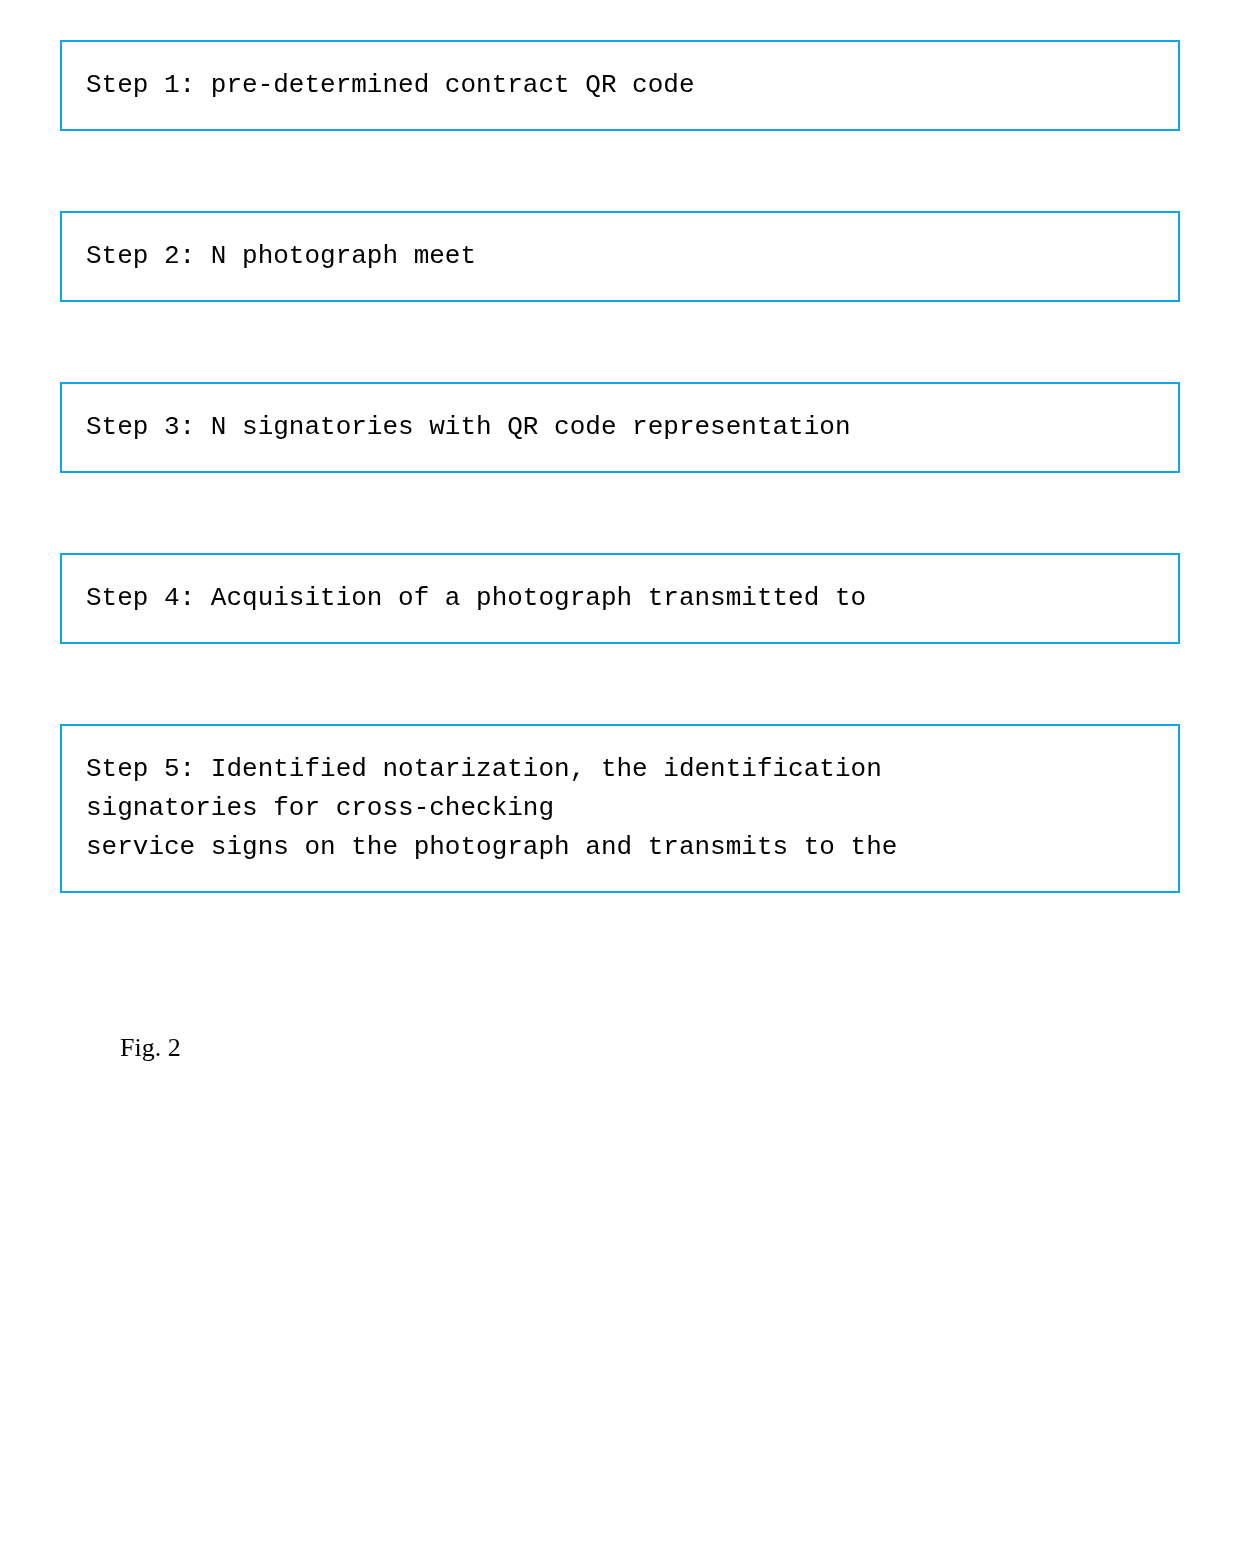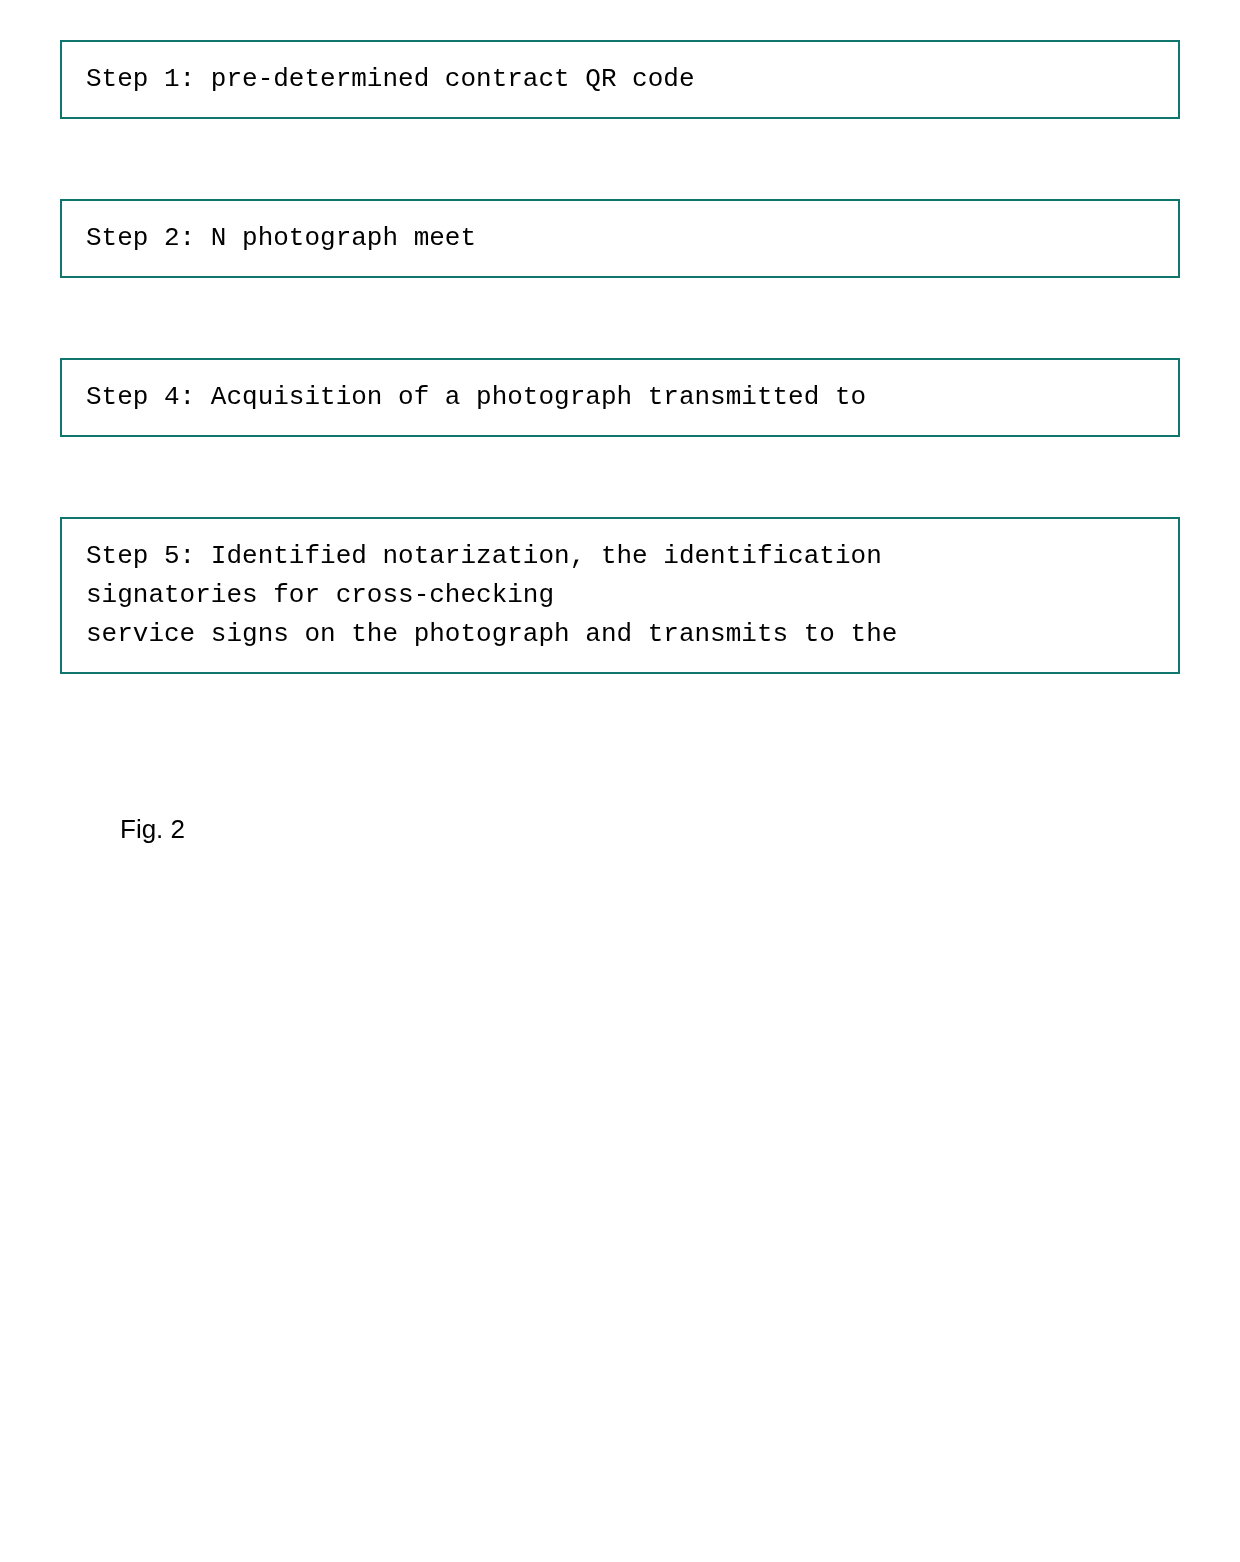--- a/index.html
+++ b/index.html
@@ -20,54 +20,57 @@
     .page-container {
       width: 100%;
       min-height: 1562px;
       background: #ffffff;
       display: flex;
       flex-direction: column;
       align-items: flex-start;
     }
 
     .step-box {
-      border: 2px solid #0f766e;
-      padding: 18px 24px;
+      border: 2px solid #0ea5e9;
+      padding: 24px 24px;
       width: 100%;
       margin-bottom: 80px;
     }
 
     .step-text {
       font-family: 'Courier New', Courier, monospace;
       font-size: 26px;
       line-height: 1.5;
       color: #000000;
     }
 
     .fig-label {
-      font-family: Liberation Sans, sans-serif;
+      font-family: Liberation Serif, serif;
       font-size: 26px;
       color: #000000;
       margin-top: 60px;
       margin-left: 60px;
     }
   </style>
 </head>
 <body>
 
 <div class="page-container">
 
   <div class="step-box">
     <div class="step-text">Step 1: pre-determined contract QR code</div>
   </div>
 
   <div class="step-box">
     <div class="step-text">Step 2: N photograph meet</div>
   </div>
 
+  <div class="step-box">
+    <div class="step-text">Step 3: N signatories with QR code representation</div>
+  </div>
 
   <div class="step-box">
     <div class="step-text">Step 4: Acquisition of a photograph transmitted to</div>
   </div>
 
   <div class="step-box">
     <div class="step-text">Step 5: Identified notarization, the identification</div>
     <div class="step-text">signatories for cross-checking</div>
     <div class="step-text">service signs on the photograph and transmits to the</div>
   </div>

